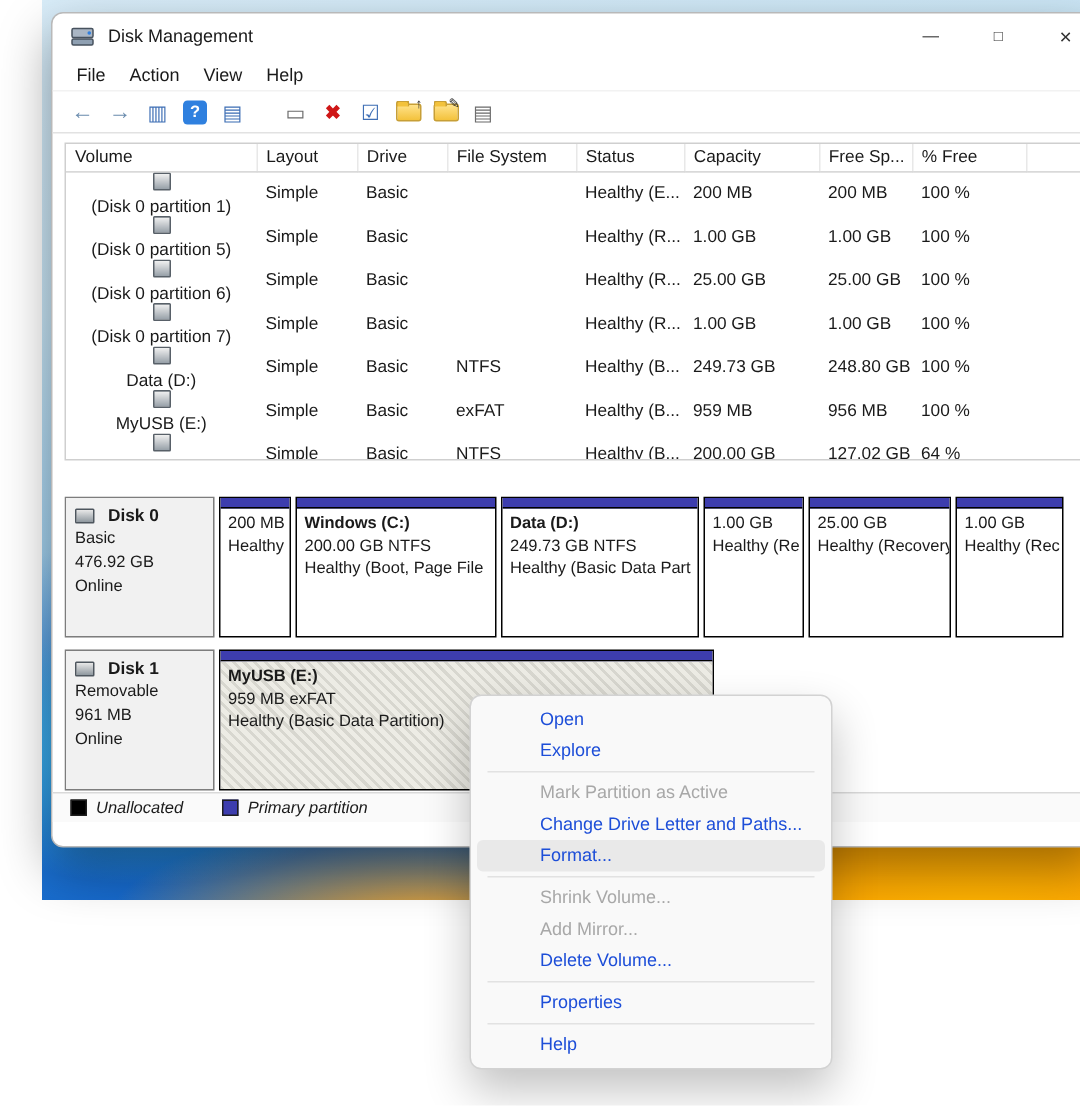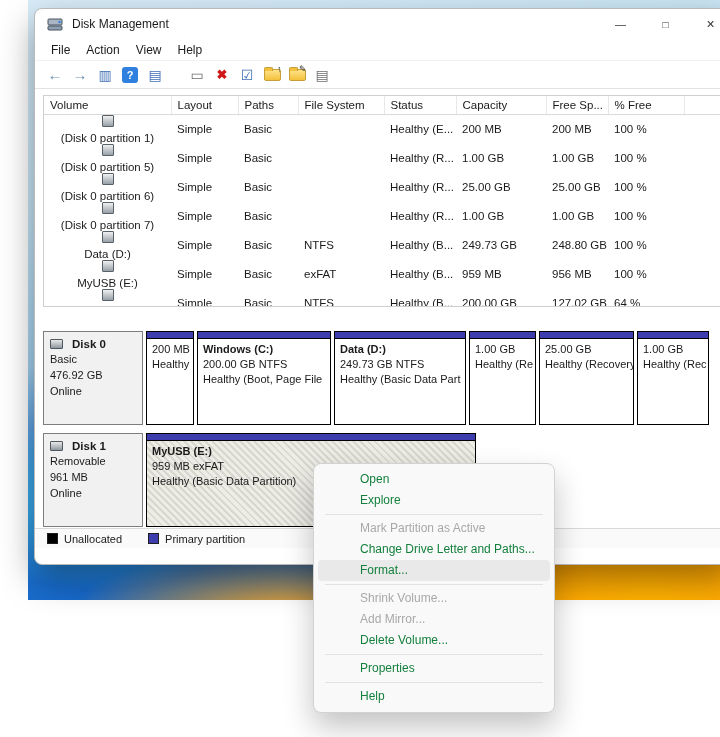--- a/index.html
+++ b/index.html
@@ -72,29 +72,29 @@
   .part { border:1px solid #000; background:#fff; display:flex; flex-direction:column; overflow:hidden; }
   .pstrip { flex:0 0 7px; background:#3d3dae; border-bottom:1px solid #000; }
   .pbody { flex:1; padding:3px 5px; font-size:11px; line-height:1.38;
     white-space:nowrap; overflow:hidden; }
   .pname { font-weight:bold; }
   .part.selected .pbody { background:
     repeating-linear-gradient(45deg, rgba(105,105,95,.16) 0 2px, rgba(0,0,0,0) 2px 5px), #edece5; }
 
   .legendbar { flex:0 0 20px; border-top:1px solid #d9d9d9; background:#fafafa;
     display:flex; align-items:center; gap:26px; padding-left:12px; font-size:11px; }
-  .leg { display:flex; align-items:center; gap:6px; }
+  .leg { display:flex; align-items:center; gap:6px;font-style:italic; }
   .swatch { width:11px; height:11px; border:1px solid #1e1e1e; }
   .statusstrip { flex:0 0 16px; }
 
   .ctxmenu { position:absolute; left:285px; top:463px; width:242px; z-index:50;
     background:#f9f9f9; border:1px solid #d2d2d2; border-radius:8px;
     box-shadow:0 14px 30px rgba(0,0,0,.24); padding:5px 4px; }
   .mi { height:21px; line-height:21px; padding-left:42px; font-size:12px;
-    color:#15803d; border-radius:4px; cursor:default; }
+    color:#1d4ed8; border-radius:4px; cursor:default; }
   .mi.disabled { color:#a8a8a8; }
   .mi.hl { background:#e9e9e9; }
   .sep { height:1px; background:#e2e2e2; margin:3px 7px; }
 </style>
 </head>
 <body>
 
 <div class="desktop">
 
   <div class="window">
@@ -150,21 +150,21 @@
         </span>
         <span class="tool plain">▤</span>
       </div>
 
     <div class="listpane">
       <table>
         <thead id="thead">
             <tr>
               <th class="col-0">Volume</th>
               <th class="col-1">Layout</th>
-              <th class="col-2">Paths</th>
+              <th class="col-2">Drive</th>
               <th class="col-3">File System</th>
               <th class="col-4">Status</th>
               <th class="col-5">Capacity</th>
               <th class="col-6">Free Sp...</th>
               <th class="col-7">% Free</th>
               <th class="col-fill"></th>
             </tr>
           </thead>
         <tbody id="tbody">
             <tr class="vrow">

